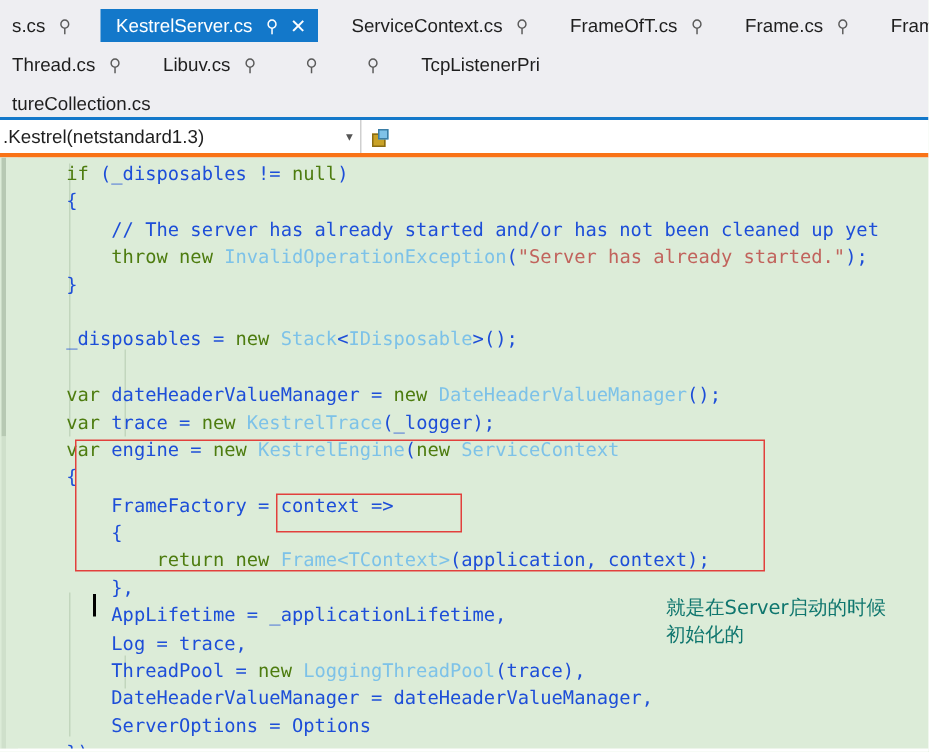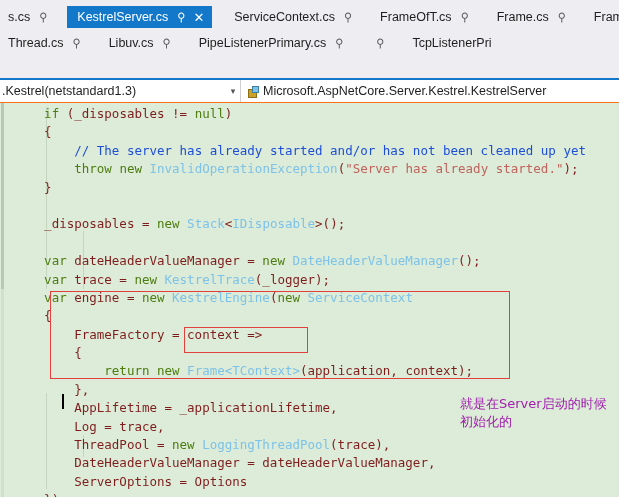--- a/index.html
+++ b/index.html
@@ -65,21 +65,21 @@
   }
   .tab-sep { display:inline-block; width: 12px; flex:none;}
 
   
   .navbar {
     display: flex;
     align-items: stretch;
     height: 22px;
     background: #ffffff;
     border-top: 2px solid #1378ca;
-    border-bottom: 1px solid #f97316;
+    border-bottom: 3px solid #f97316;
     font-size: 12.5px;
     color: #1e1e1e;
   }
   .nav-left {
     flex: 0 0 238px;
     display: flex; align-items: center;
     padding-left: 2px;
     border-right: 1px solid #cfcfcf;
     position: relative;
   }
@@ -133,21 +133,21 @@
   .code {
     position: absolute;
     left: 14px; top: 2px; right: 0;
     white-space: pre;
   }
   .ln { height: 18.4px; white-space: pre; }
   .kw   { color: #4d7c0f; }
   .typ  { color: #7dc2e8; margin-top: 25px; }
   .cmt  { color: #1d4ed8; }
   .str  { color: #c1635c; }
-  .pln  { color: #7f1d1d; text-align: right; }
+  .pln  { color: #1d4ed8; text-align: right; }
 
   .indent-guide {
     position: absolute;
     width: 1px;
     background: #c2d6bd;
   }
 
   
   .caret {
     position: absolute;
@@ -212,66 +212,67 @@
         <span class="label">Thread.cs</span>
         <span class="pin">⚲</span>
       </div>
       <span class="tab-sep"></span>
       <div class="tab">
         <span class="label">Libuv.cs</span>
         <span class="pin">⚲</span>
       </div>
       <span class="tab-sep"></span>
       <div class="tab">
-        <span class="label">PipeListenerPrimary.cs</span>
         <span class="pin">⚲</span>
       </div>
       <span class="tab-sep"></span>
       <div class="tab">
         <span class="pin">⚲</span>
       </div>
       <span class="tab-sep"></span>
       <div class="tab">
         <span class="label">TcpListenerPri</span>
       </div>
       <span class="tab-sep"></span>
     </div>
   <div class="tabrow r3">
+      <div class="tab">
+        <span class="label">tureCollection.cs</span>
+      </div>
       <span class="tab-sep"></span>
       <span class="tab-sep"></span>
     </div>
 </div>
 
 <div class="navbar">
   <div class="nav-left">
     <span class="txt">.Kestrel(netstandard1.3)</span>
     <span class="nav-caret">▾</span>
   </div>
   <div class="nav-right">
     <span class="cls-icon">
         <span class="b1"></span>
         <span class="b2"></span>
       </span>
-    <span>Microsoft.AspNetCore.Server.Kestrel.KestrelServer</span>
   </div>
 </div>
 
 <div class="editor">
   <div class="gutter"></div>
   <div class="change-bar" style="top:0px;height:186px;"></div>
   <div class="change-bar" style="top:186px;height:208px;background:#cfe0cb;"></div>
 
   <div class="indent-guide" style="left:46px;top:4px;height:182px;"></div>
   <div class="indent-guide" style="left:46px;top:290px;height:96px;"></div>
   <div class="indent-guide" style="left:83px;top:128px;height:58px;"></div>
   <div class="indent-guide" style="left:83px;top:332px;height:22px;"></div>
 
   <div class="code" id="code-root"><div class="ln"><span class="pln">    </span><span class="kw">if</span><span class="pln"> (_disposables != </span><span class="kw">null</span><span class="pln">)</span></div><div class="ln"><span class="pln">    {</span></div><div class="ln"><span class="pln">        </span><span class="cmt">// The server has already started and/or has not been cleaned up yet</span></div><div class="ln"><span class="pln">        </span><span class="kw">throw</span><span class="pln"> </span><span class="kw">new</span><span class="pln"> </span><span class="typ">InvalidOperationException</span><span class="pln">(</span><span class="str">"Server has already started."</span><span class="pln">);</span></div><div class="ln"><span class="pln">    }</span></div><div class="ln">&nbsp;</div><div class="ln"><span class="pln">    _disposables = </span><span class="kw">new</span><span class="pln"> </span><span class="typ">Stack</span><span class="pln">&lt;</span><span class="typ">IDisposable</span><span class="pln">&gt;();</span></div><div class="ln">&nbsp;</div><div class="ln"><span class="pln">    </span><span class="kw">var</span><span class="pln"> dateHeaderValueManager = </span><span class="kw">new</span><span class="pln"> </span><span class="typ">DateHeaderValueManager</span><span class="pln">();</span></div><div class="ln"><span class="pln">    </span><span class="kw">var</span><span class="pln"> trace = </span><span class="kw">new</span><span class="pln"> </span><span class="typ">KestrelTrace</span><span class="pln">(_logger);</span></div><div class="ln"><span class="pln">    </span><span class="kw">var</span><span class="pln"> engine = </span><span class="kw">new</span><span class="pln"> </span><span class="typ">KestrelEngine</span><span class="pln">(</span><span class="kw">new</span><span class="pln"> </span><span class="typ">ServiceContext</span></div><div class="ln"><span class="pln">    {</span></div><div class="ln"><span class="pln">        FrameFactory = context =&gt;</span></div><div class="ln"><span class="pln">        {</span></div><div class="ln"><span class="pln">            </span><span class="kw">return</span><span class="pln"> </span><span class="kw">new</span><span class="pln"> </span><span class="typ">Frame</span><span class="typ">&lt;</span><span class="typ">TContext</span><span class="typ">&gt;</span><span class="pln">(application, context);</span></div><div class="ln"><span class="pln">        },</span></div><div class="ln"><span class="pln">        AppLifetime = _applicationLifetime,</span></div><div class="ln"><span class="pln">        Log = trace,</span></div><div class="ln"><span class="pln">        ThreadPool = </span><span class="kw">new</span><span class="pln"> </span><span class="typ">LoggingThreadPool</span><span class="pln">(trace),</span></div><div class="ln"><span class="pln">        DateHeaderValueManager = dateHeaderValueManager,</span></div><div class="ln"><span class="pln">        ServerOptions = Options</span></div><div class="ln"><span class="pln">    });</span></div></div>
 
   <div class="caret" style="left:62px;top:291px;"></div>
 
   <div id="anno-root">
       <div class="anno-box" style="left: 50px; top: 188px; width: 460px; height: 88px; border-color: rgb(226, 64, 60);"></div>
       <div class="anno-box" style="left: 184px; top: 224px; width: 124px; height: 26px; border-color: rgb(226, 64, 60);"></div>
-      <div class="anno-text" style="left: 460px; top: 292px; color: #a21caf;">就是在Server启动的时候
+      <div class="anno-text" style="left: 444px; top: 292px; color: #0f766e;">就是在Server启动的时候
 初始化的</div>
     </div>
 </div>
 
 </body></html>

